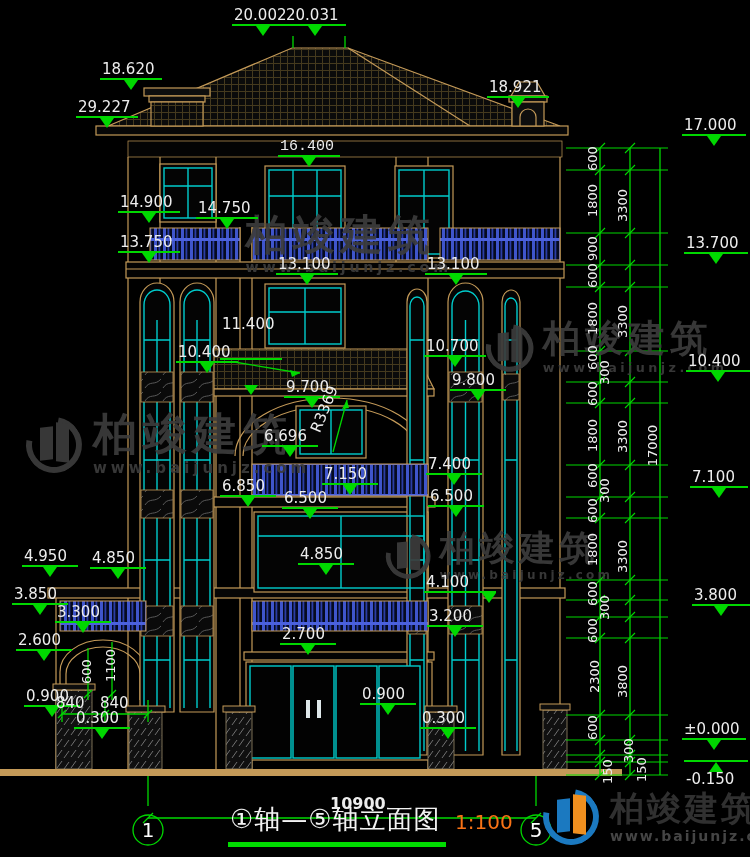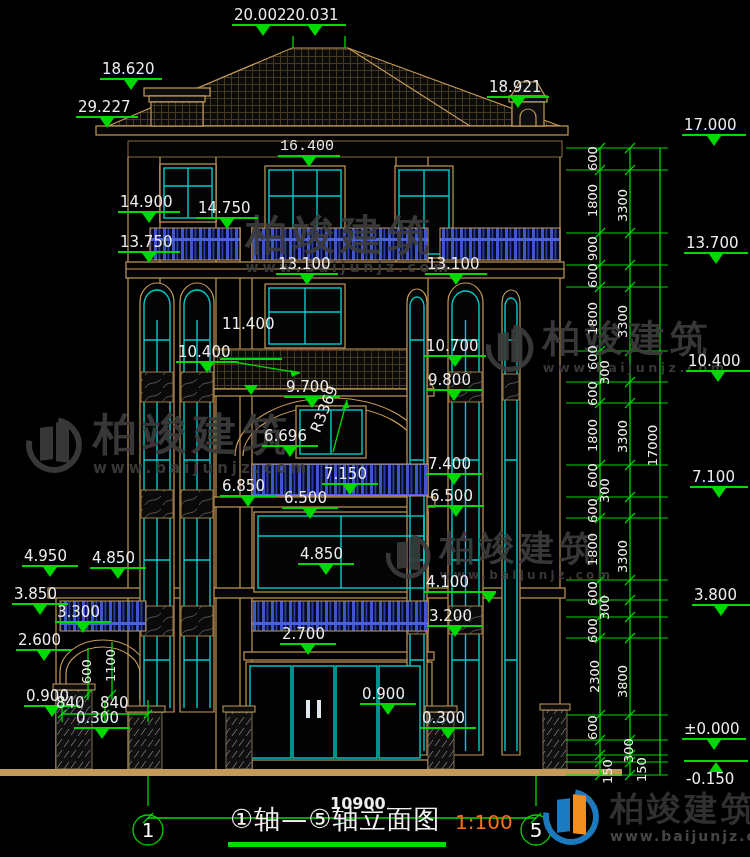--- a/index.html
+++ b/index.html
@@ -401,21 +401,21 @@
       <div class="elev" style="left: 176px; top: 345px; width: 62px;">
       <b>10.400</b>
       <span class="ln"></span>
       <span class="tri"></span>
     </div>
       <div class="elev" style="left: 424px; top: 339px; width: 62px;">
       <b>10.700</b>
       <span class="ln"></span>
       <span class="tri"></span>
     </div>
-      <div class="elev" style="left: 426px; top: 373px; width: 56px;">
+      <div class="elev" style="left: 426px; top: 373px; width: 56px; padding-left: 24px;">
       <b>9.800</b>
       <span class="ln"></span>
       <span class="tri"></span>
     </div>
       <div class="elev" style="left: 284px; top: 380px; width: 56px;">
       <b>9.700</b>
       <span class="ln"></span>
       <span class="tri"></span>
     </div>
       <div class="elev" style="left: 262px; top: 429px; width: 56px;">

